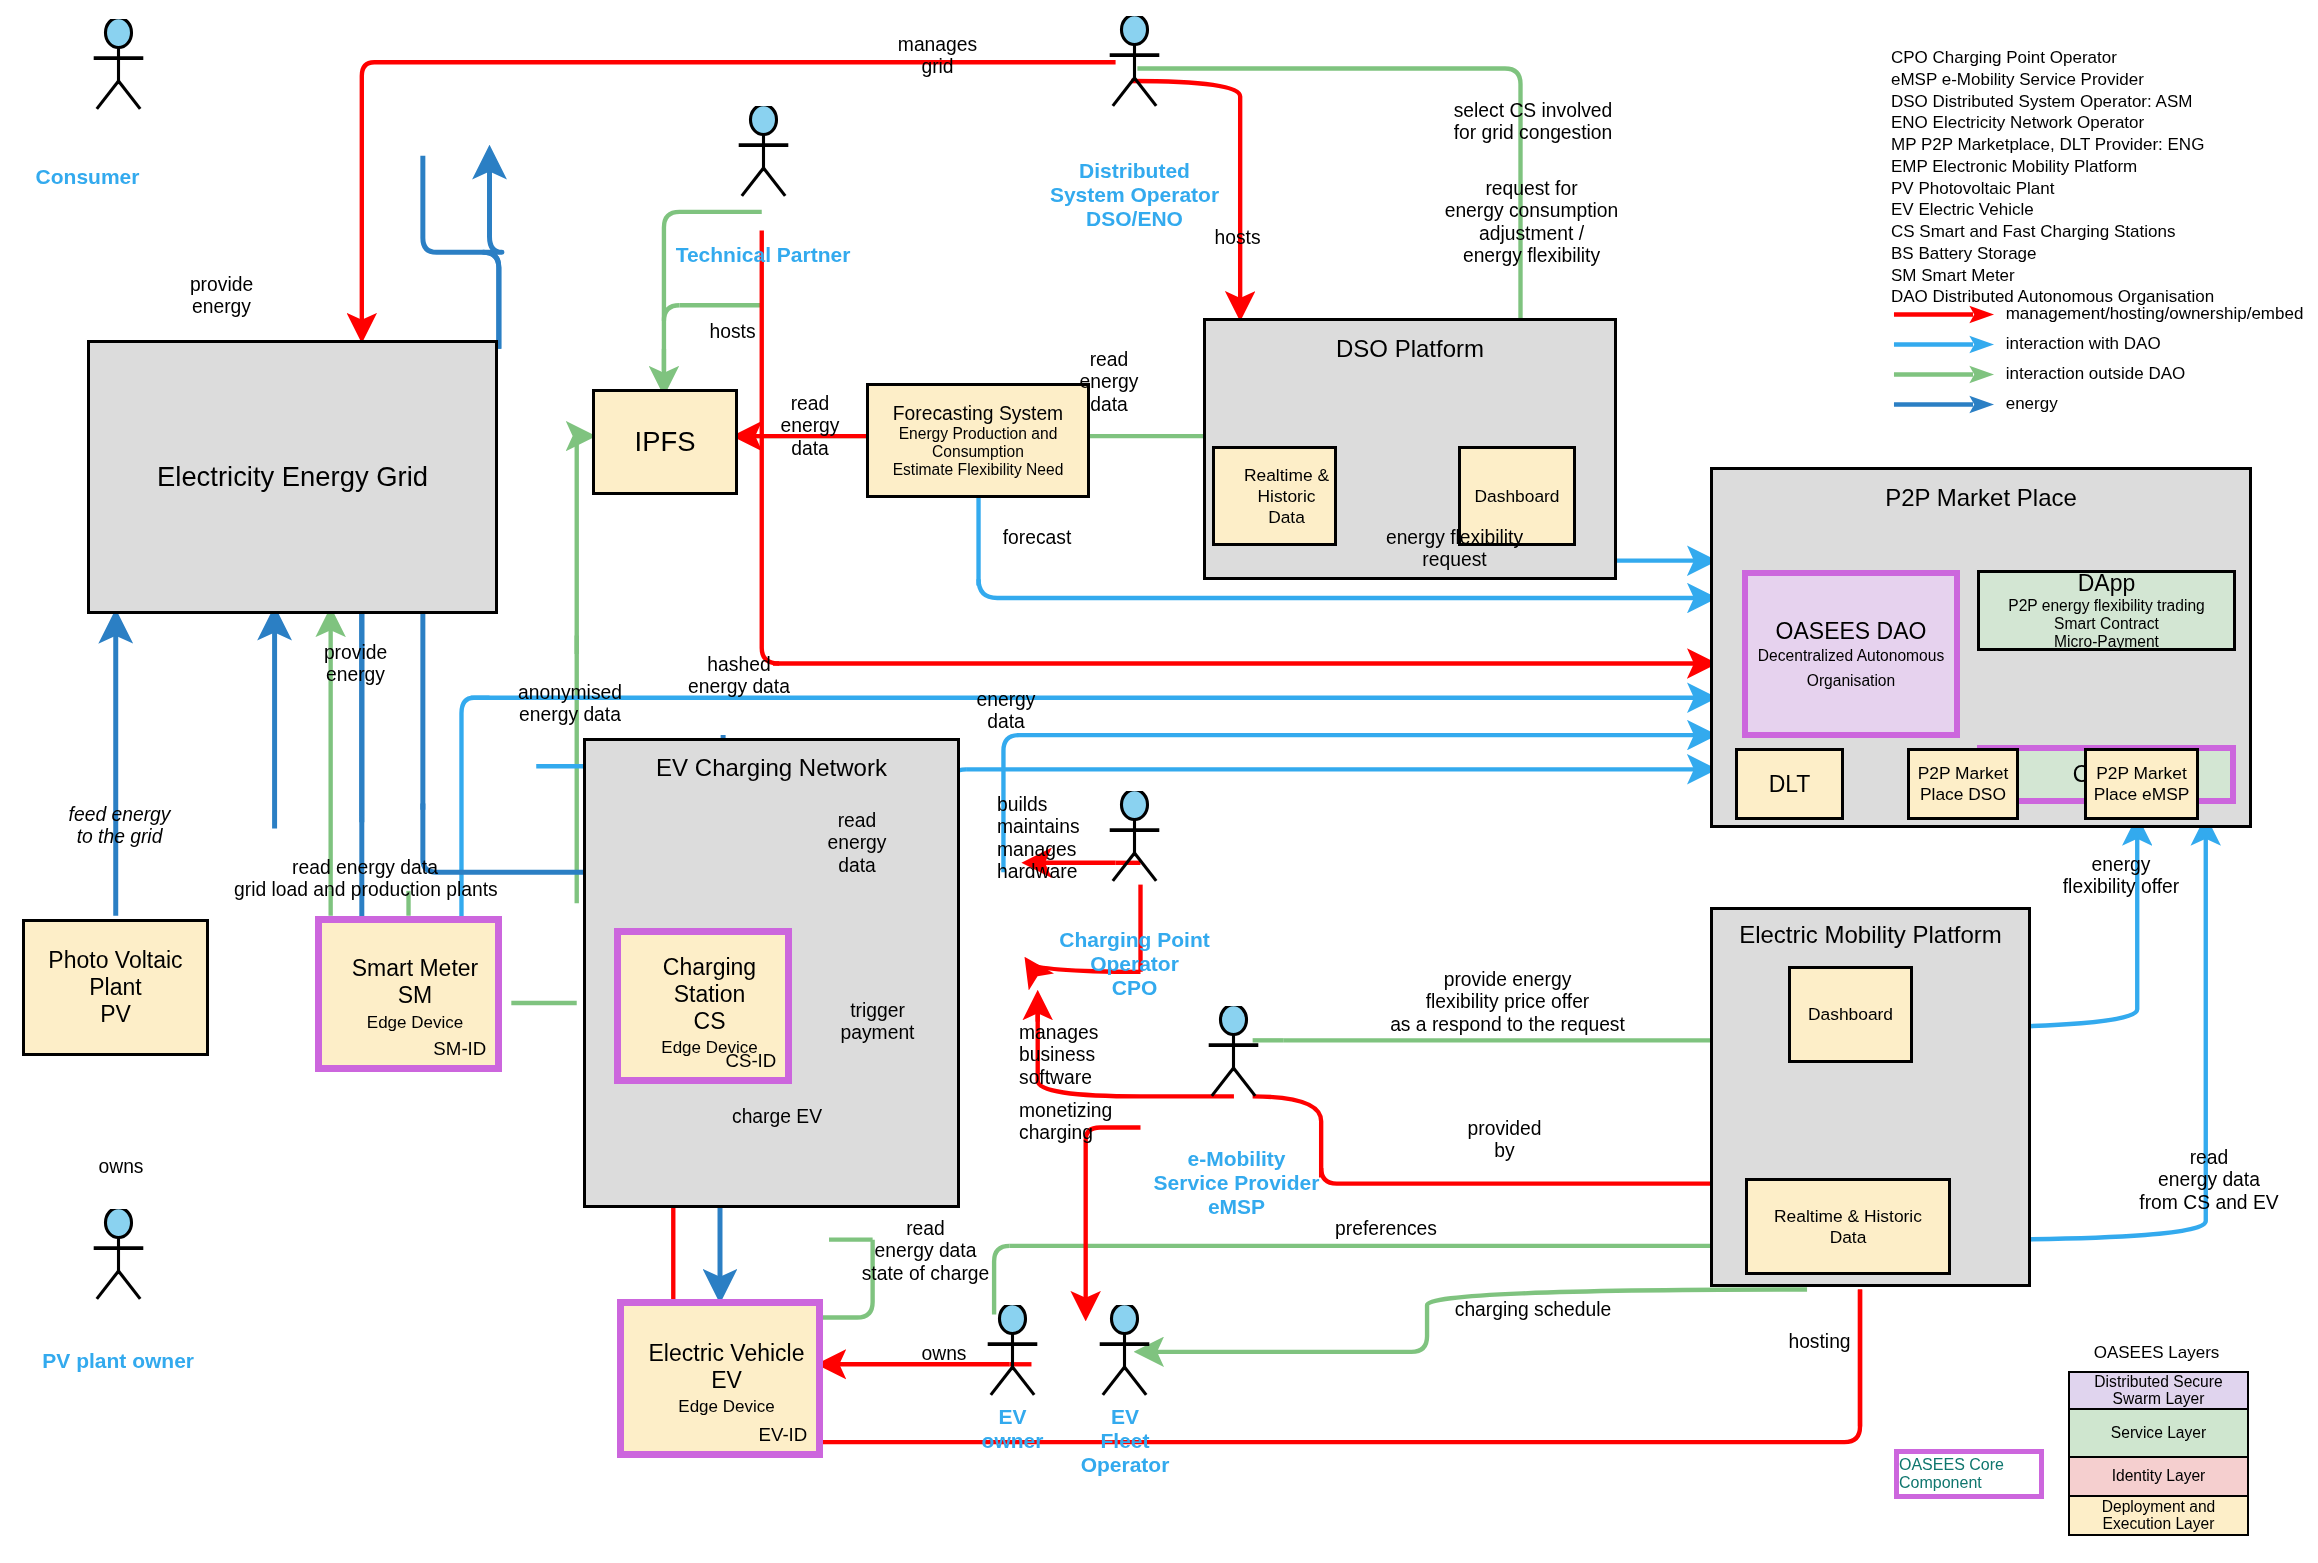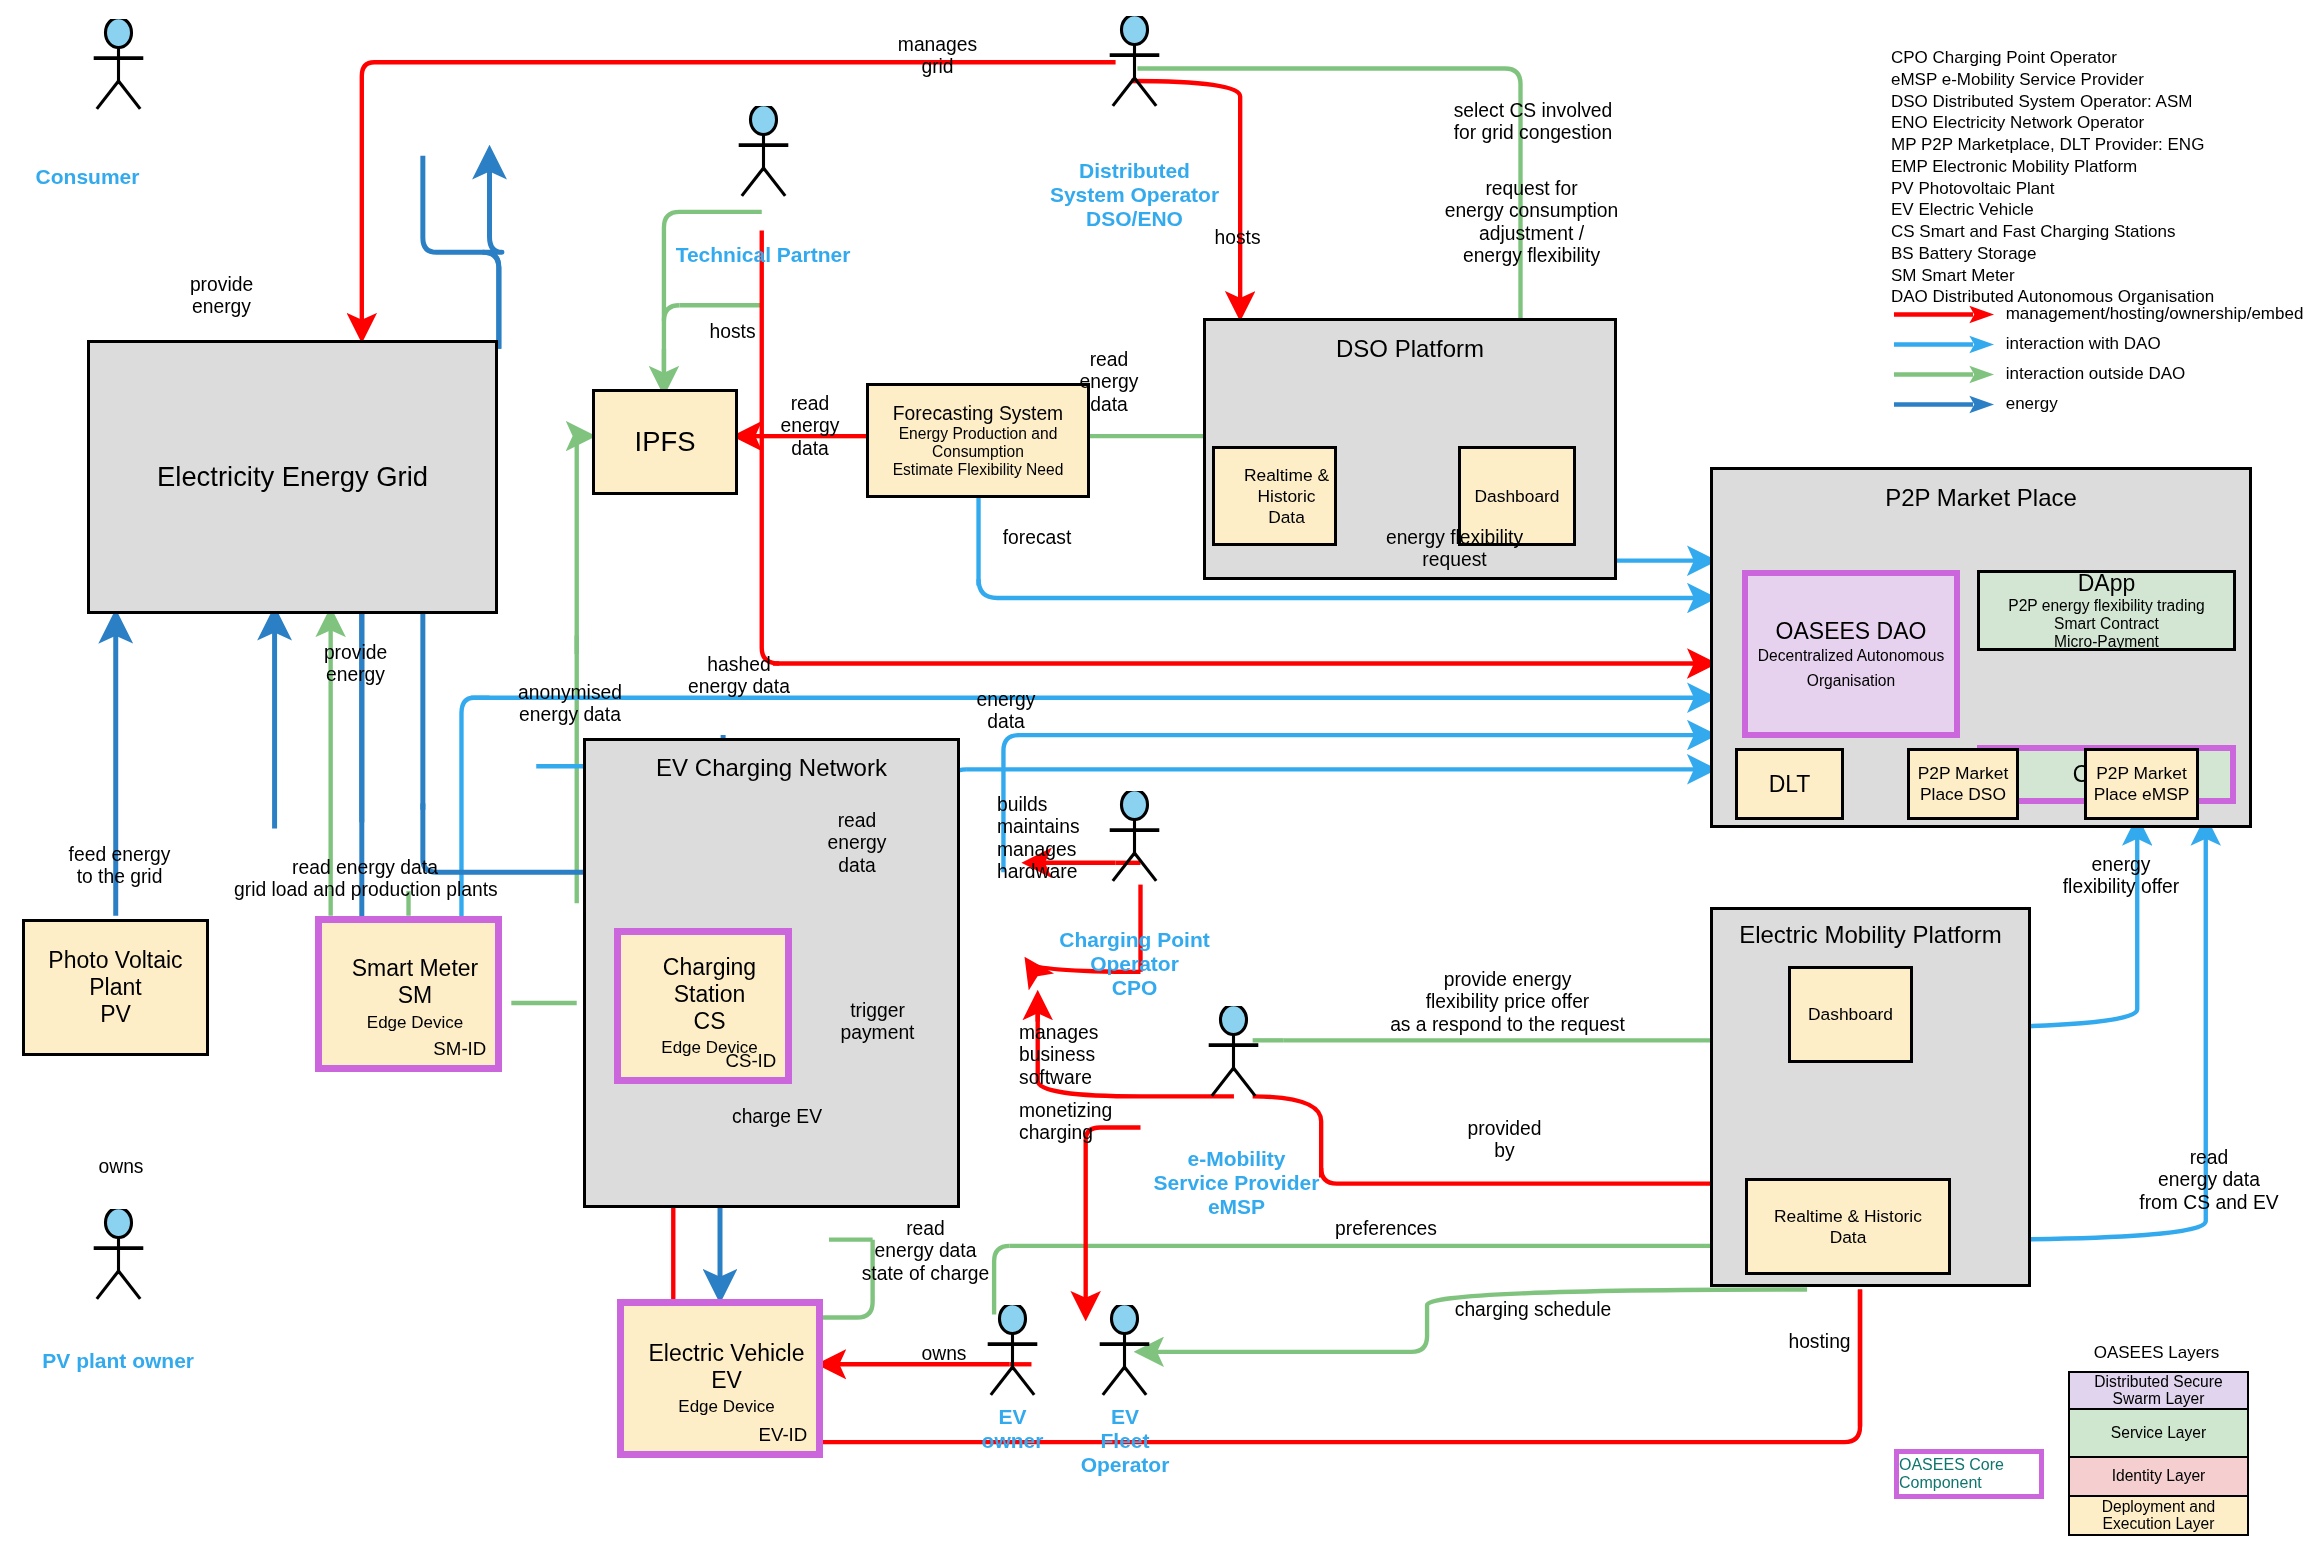--- a/index.html
+++ b/index.html
@@ -376,21 +376,21 @@
   </div>
 
   <div class="lbl" style="left:866px;top:34px;width:143px;">manages
 grid</div>
   <div class="lbl" style="left:1200px;top:227px;width:75px;">hosts</div>
   <div class="lbl" style="left:692px;top:321px;width:81px;">hosts</div>
   <div class="lbl" style="left:153px;top:274px;width:137px;">provide
 energy</div>
   <div class="lbl" style="left:287px;top:642px;width:137px;">provide
 energy</div>
-  <div class="lbl" style="left:37px;top:844px;width:165px;">feed energy
+  <div class="lbl" style="left:37px;top:804px;width:165px;font-style:italic;">feed energy
 to the grid</div>
   <div class="lbl" style="left:234px;top:857px;width:262px;text-align:center;">read energy data
 grid load and production plants</div>
   <div class="lbl" style="left:757px;top:393px;width:106px;">read
 energy
 data</div>
   <div class="lbl" style="left:1053px;top:349px;width:112px;">read
 energy
 data</div>
   <div class="lbl" style="left:978px;top:527px;width:118px;">forecast</div>

